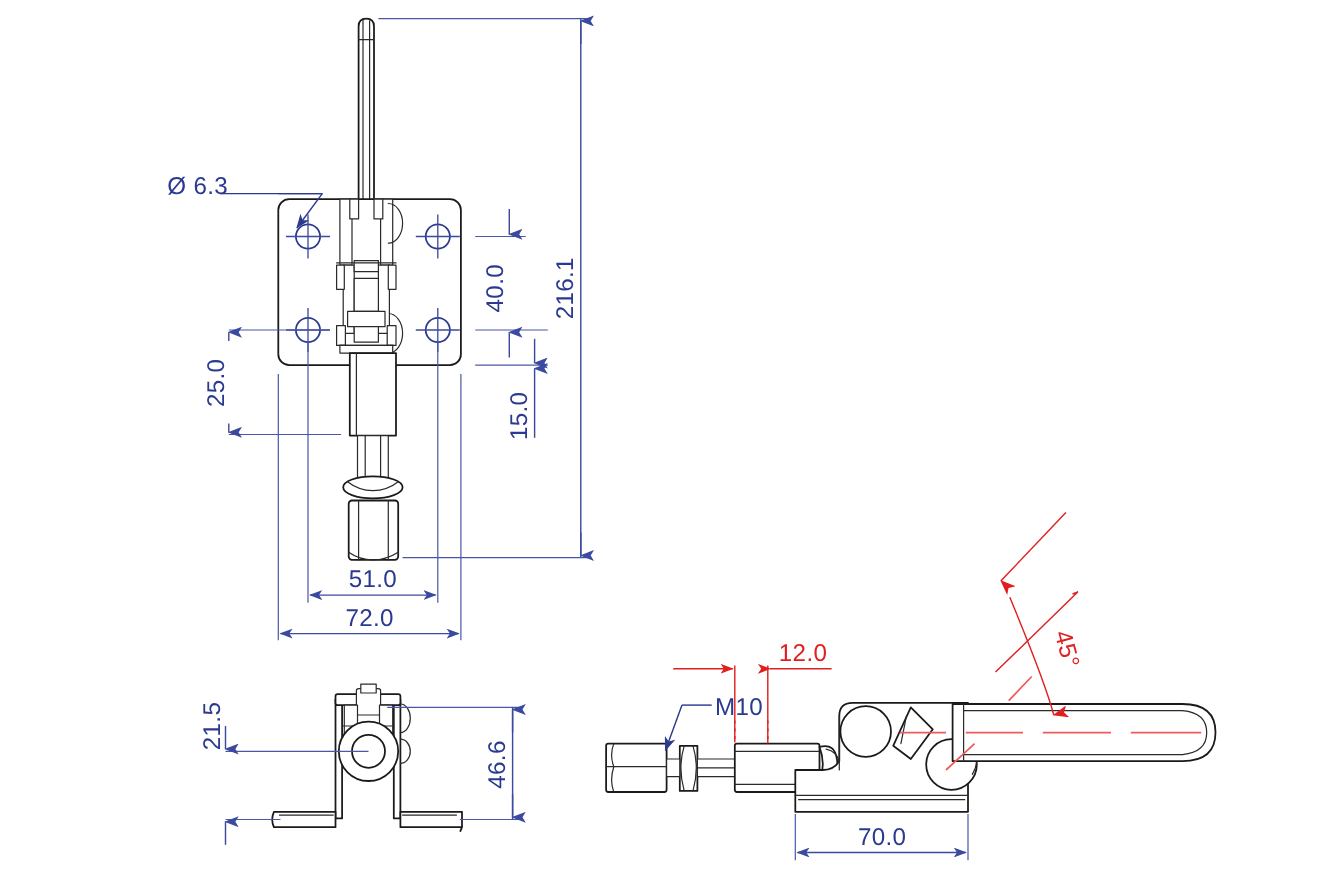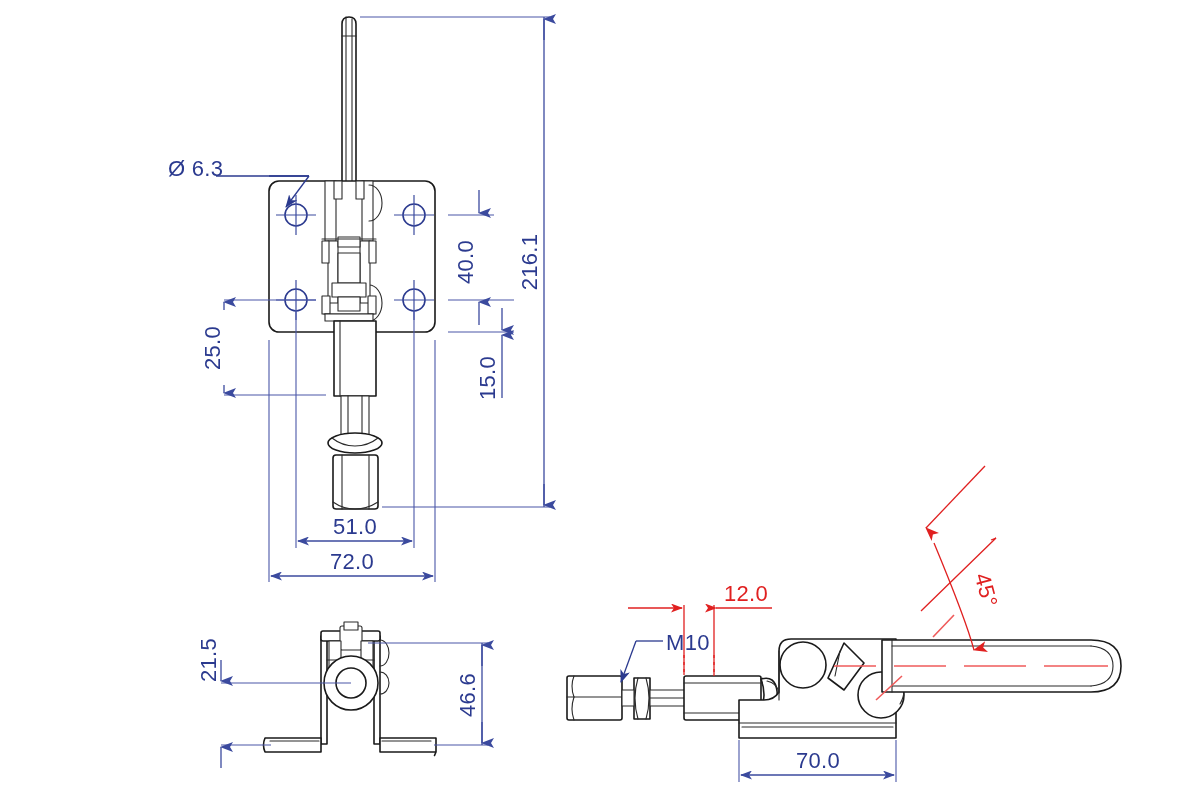--- a/index.html
+++ b/index.html
@@ -11,21 +11,20 @@
     width: 1200px;
     height: 800px;
     overflow: hidden;
     font-family: "Liberation Sans", sans-serif;
   }
   #drawing-root {
     position: relative;
     width: 1151px;
     height: 800px;
     background: #ffffff;
-    padding-left: 16px;
   }
   svg.sheet {
     display: block;
     width: 1200px;
     height: 800px;
   }
   .dim-text-blue {
     font-family: "Liberation Sans", sans-serif;
     font-size: 22px;
     fill: #2b3a8f;

